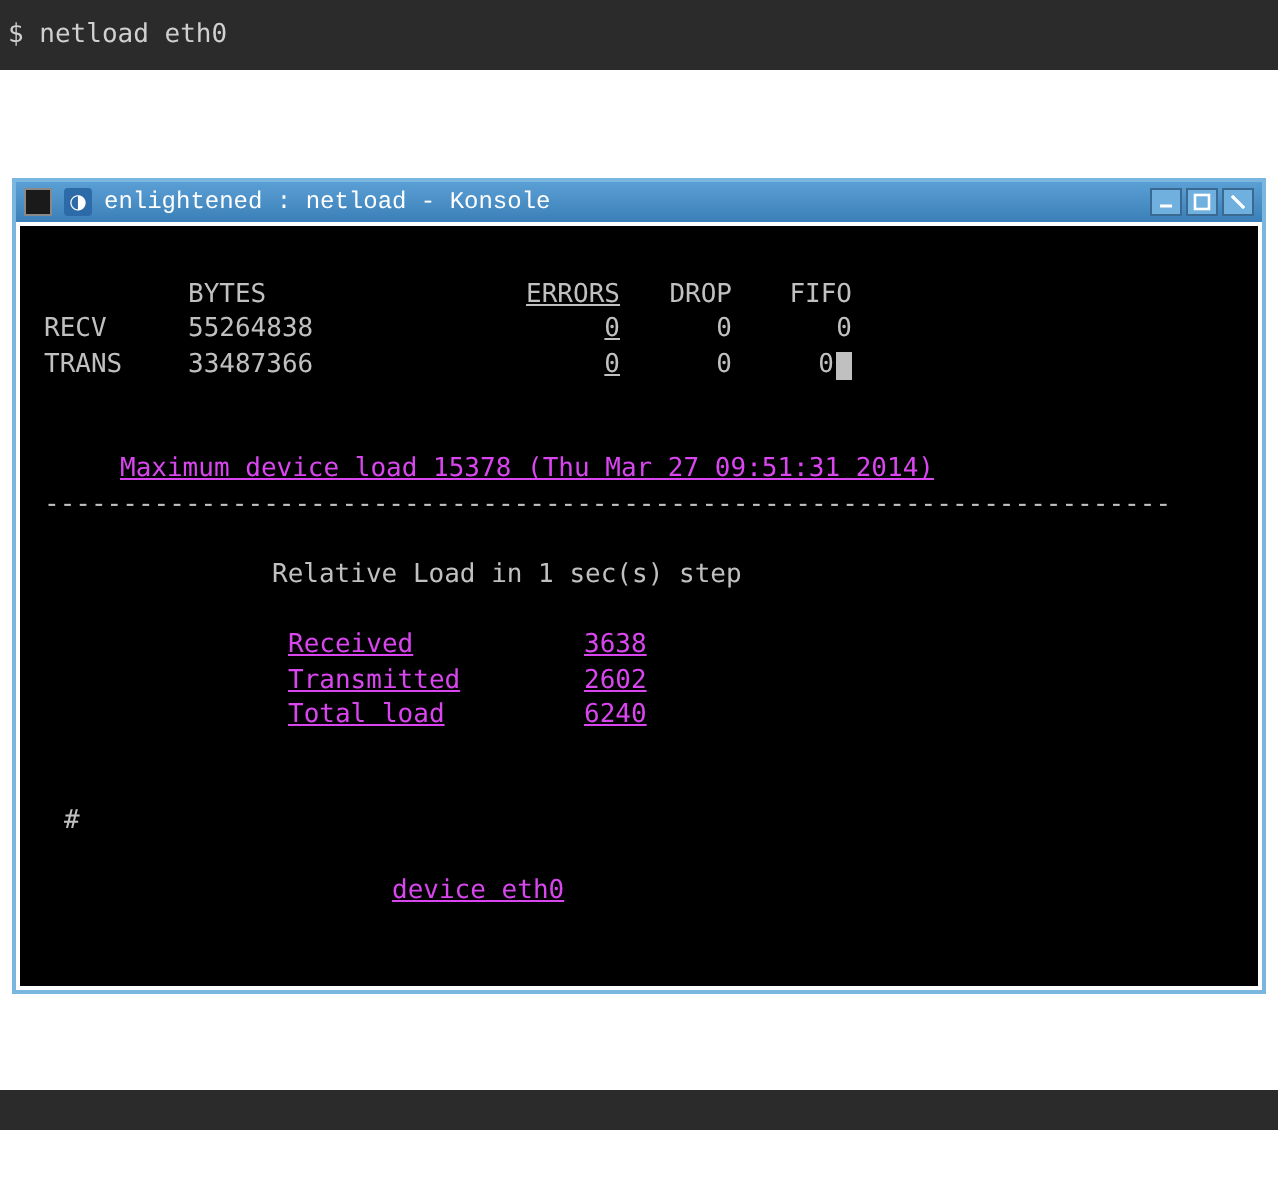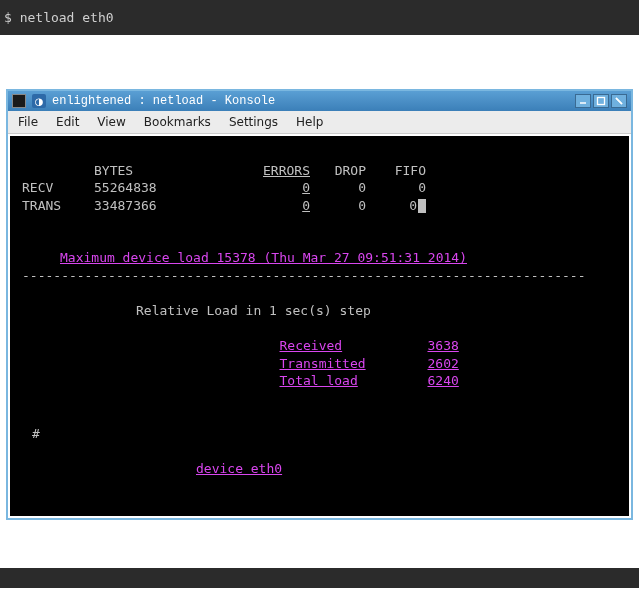--- a/index.html
+++ b/index.html
@@ -131,21 +131,20 @@
     .dashes {
       padding-left: 6px;
       letter-spacing: 0;
     }
     .rel-title {
       padding-left: 120px;
     }
     .rel-row {
       display: flex;
       padding-left: 128px;
-      justify-content: center;
     }
     .rel-label { width: 148px; text-align: left;}
     .rel-val { width: 60px; text-align: left;}
     .hash-row { padding-left: 16px; }
     .device-row { padding-left: 180px; }
     .statusbar {
       background: #ececec;
       display: flex;
       align-items: center;
       height: 22px;
@@ -202,28 +201,20 @@
       </span>
       <span class="tb-btn">
         <svg viewBox="0 0 10 10">
             <line x1="2" y2="8" x2="8" y1="2" stroke="#fff" stroke-width="1.5"></line>
             <line x1="2" y1="2" x2="8" y2="8" stroke="#fff" stroke-width="1.5"></line>
           </svg>
       </span>
     </div>
   </div>
 
-  <div class="menubar">
-    <span>File</span>
-    <span>Edit</span>
-    <span>View</span>
-    <span>Bookmarks</span>
-    <span>Settings</span>
-    <span>Help</span>
-  </div>
 
   <div class="terminal"><div> </div><div class="header-row"><span class="col-label"></span><span class="col-hdr-bytes">BYTES</span><span class="col-errors">ERRORS</span><span class="col-drop">DROP</span><span class="col-fifo">FIFO</span></div><div class="data-row"><span class="col-label">RECV</span><span class="col-bytes">55264838</span><span class="col-errors">0</span><span class="col-drop">0</span><span class="col-fifo">0</span></div><div class="data-row"><span class="col-label">TRANS</span><span class="col-bytes">33487366</span><span class="col-errors">0</span><span class="col-drop">0</span><span class="col-fifo"><span>0</span><span class="cursor-block"></span></span></div><div> </div><div> </div><div class="max-line cyan">Maximum device load 15378 (Thu Mar 27 09:51:31 2014)</div><div class="dashes">------------------------------------------------------------------------</div><div> </div><div class="rel-title">Relative Load in 1 sec(s) step</div><div> </div><div class="rel-row cyan"><span class="rel-label">Received</span><span class="rel-val">3638</span></div><div class="rel-row cyan"><span class="rel-label">Transmitted</span><span class="rel-val">2602</span></div><div class="rel-row cyan"><span class="rel-label">Total load</span><span class="rel-val">6240</span></div><div> </div><div> </div><div class="hash-row">#</div><div> </div><div class="device-row cyan">device eth0</div></div>
 
 </div>
 
 <div class="gap"></div>
 
 <div class="shell-block">
   
   <span> </span>

